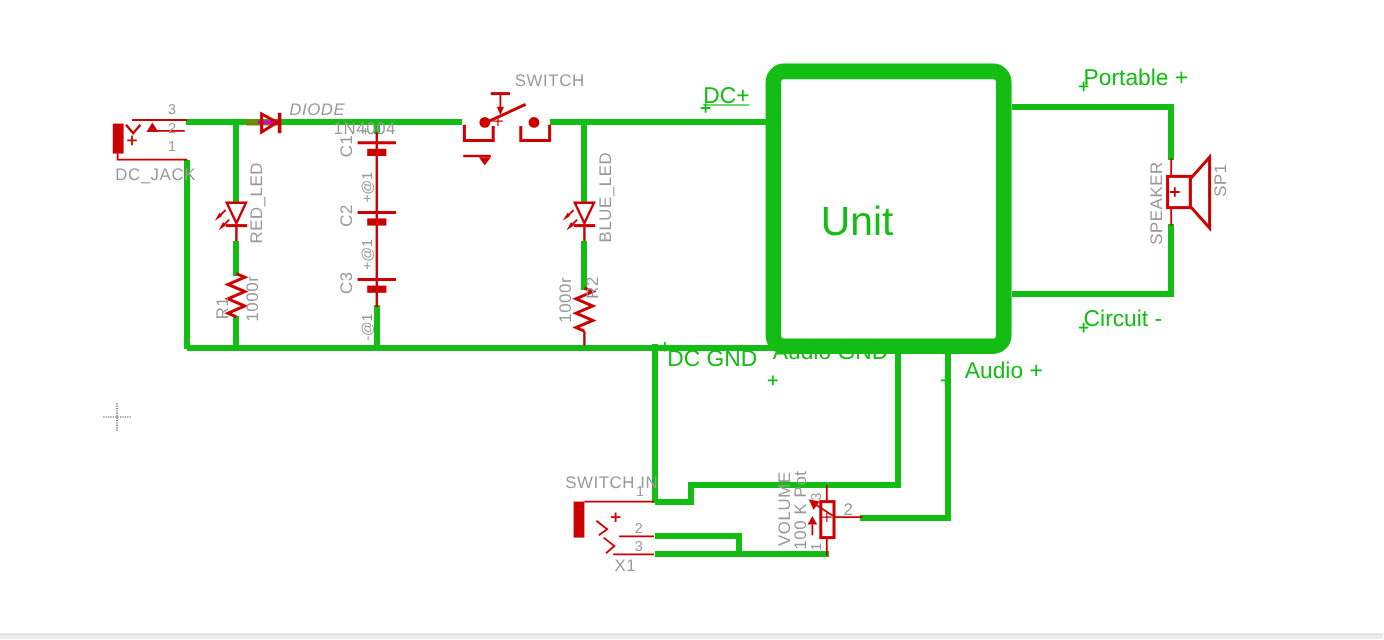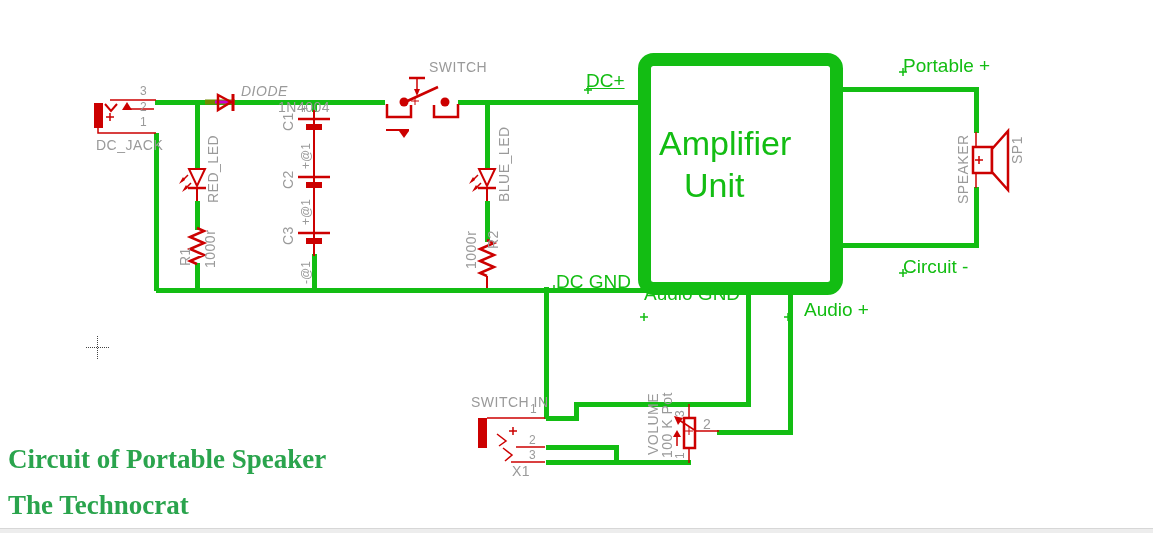--- a/index.html
+++ b/index.html
@@ -185,28 +185,25 @@
   <span class="pin" style="left:529px;top:449px;">3</span>
   <span class="lbl" style="left:512px;top:464px;">X1</span>
 
   <span class="lbl rot" style="left:646px;top:455px;">VOLUME</span>
   <span class="lbl rot" style="left:660px;top:458px;">100 K Pot</span>
   <span class="pin rot" style="left:674px;top:417px;">3</span>
   <span class="pin rot" style="left:674px;top:459px;">1</span>
   <span class="lbl" style="left:703px;top:417px;">2</span>
 
   <span class="net" style="left:586px;top:71px;text-decoration:underline;">DC+</span>
-  <span class="net" style="left:556px;top:272px;">DC GND</span>
+  <span class="net" style="left:556px;top:290px;">DC GND</span>
   <span class="net" style="left:644px;top:284px;">Audio GND</span>
   <span class="net" style="left:804px;top:300px;">Audio +</span>
   <span class="net" style="left:903px;top:56px;">Portable +</span>
   <span class="net" style="left:903px;top:257px;">Circuit -</span>
 
-  <span class="amp" style="left:659px;top:126px;">Amplifier</span>
   <span class="amp" style="left:684px;top:168px;">Unit</span>
 
-  <span class="title" style="left:8px;top:444px;">Circuit of Portable Speaker</span>
-  <span class="title" style="left:8px;top:490px;">The Technocrat</span>
 
   <div class="xh-h"></div>
   <div class="xh-v"></div>
   <div class="bottom-strip"></div>
 </div>
 
 </body></html>

